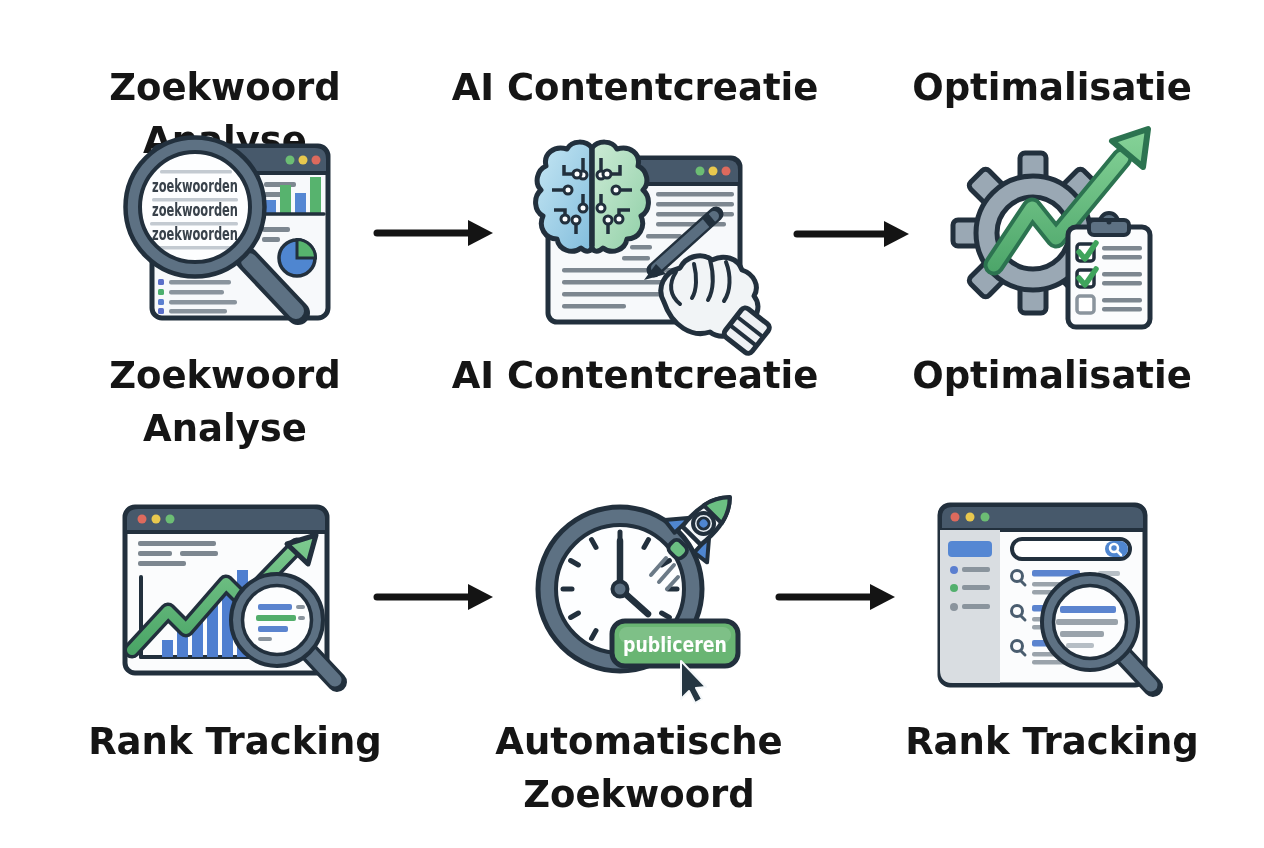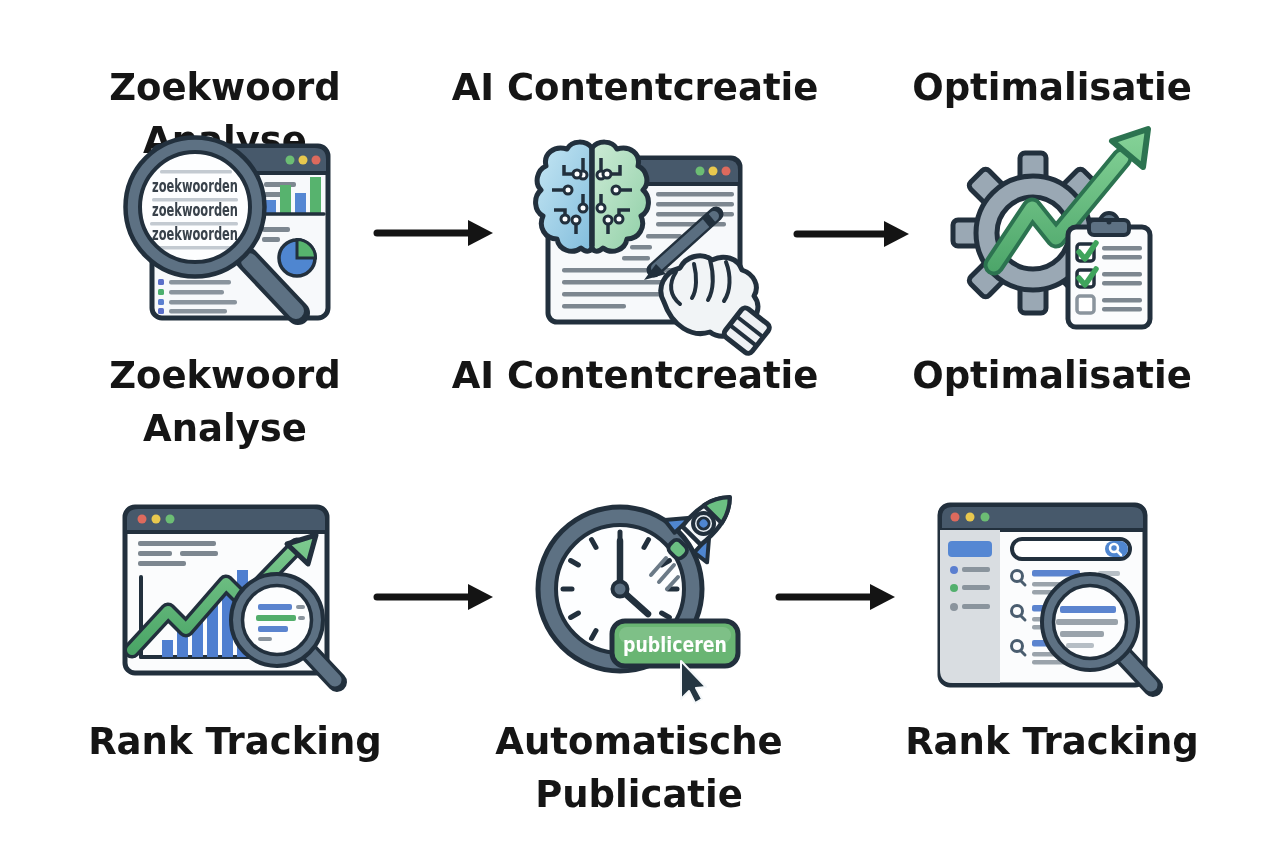--- a/index.html
+++ b/index.html
@@ -16,21 +16,21 @@
 
   <div class="lbl" style="left:25px;top:62px;width:400px">Zoekwoord Analyse</div>
   <div class="lbl" style="left:435px;top:62px;width:400px">AI Contentcreatie</div>
   <div class="lbl" style="left:852px;top:62px;width:400px">Optimalisatie</div>
 
   <div class="lbl" style="left:25px;top:350px;width:400px">Zoekwoord Analyse</div>
   <div class="lbl" style="left:435px;top:350px;width:400px">AI Contentcreatie</div>
   <div class="lbl" style="left:852px;top:350px;width:400px">Optimalisatie</div>
 
   <div class="lbl" style="left:35px;top:716px;width:400px">Rank Tracking</div>
-  <div class="lbl" style="left:489px;top:716px;width:300px">Automatische Publicatie</div>
+  <div class="lbl" style="left:489px;top:716px;width:300px">Automatische Zoekwoord</div>
   <div class="lbl" style="left:852px;top:716px;width:400px">Rank Tracking</div>
 
   <svg width="1264" height="848" viewBox="0 0 1264 848" style="position:absolute;left:0;top:0">
     <defs>
       <linearGradient id="brainL" x1="0" y1="0" x2="1" y2="1">
         <stop offset="0" stop-color="#c6e7f4"></stop>
           <stop offset="1" stop-color="#82bddc"></stop>
       </linearGradient>
       <linearGradient id="brainR" x1="0" y1="0" x2="1" y2="1">
         <stop offset="0" stop-color="#cdebd6"></stop>

